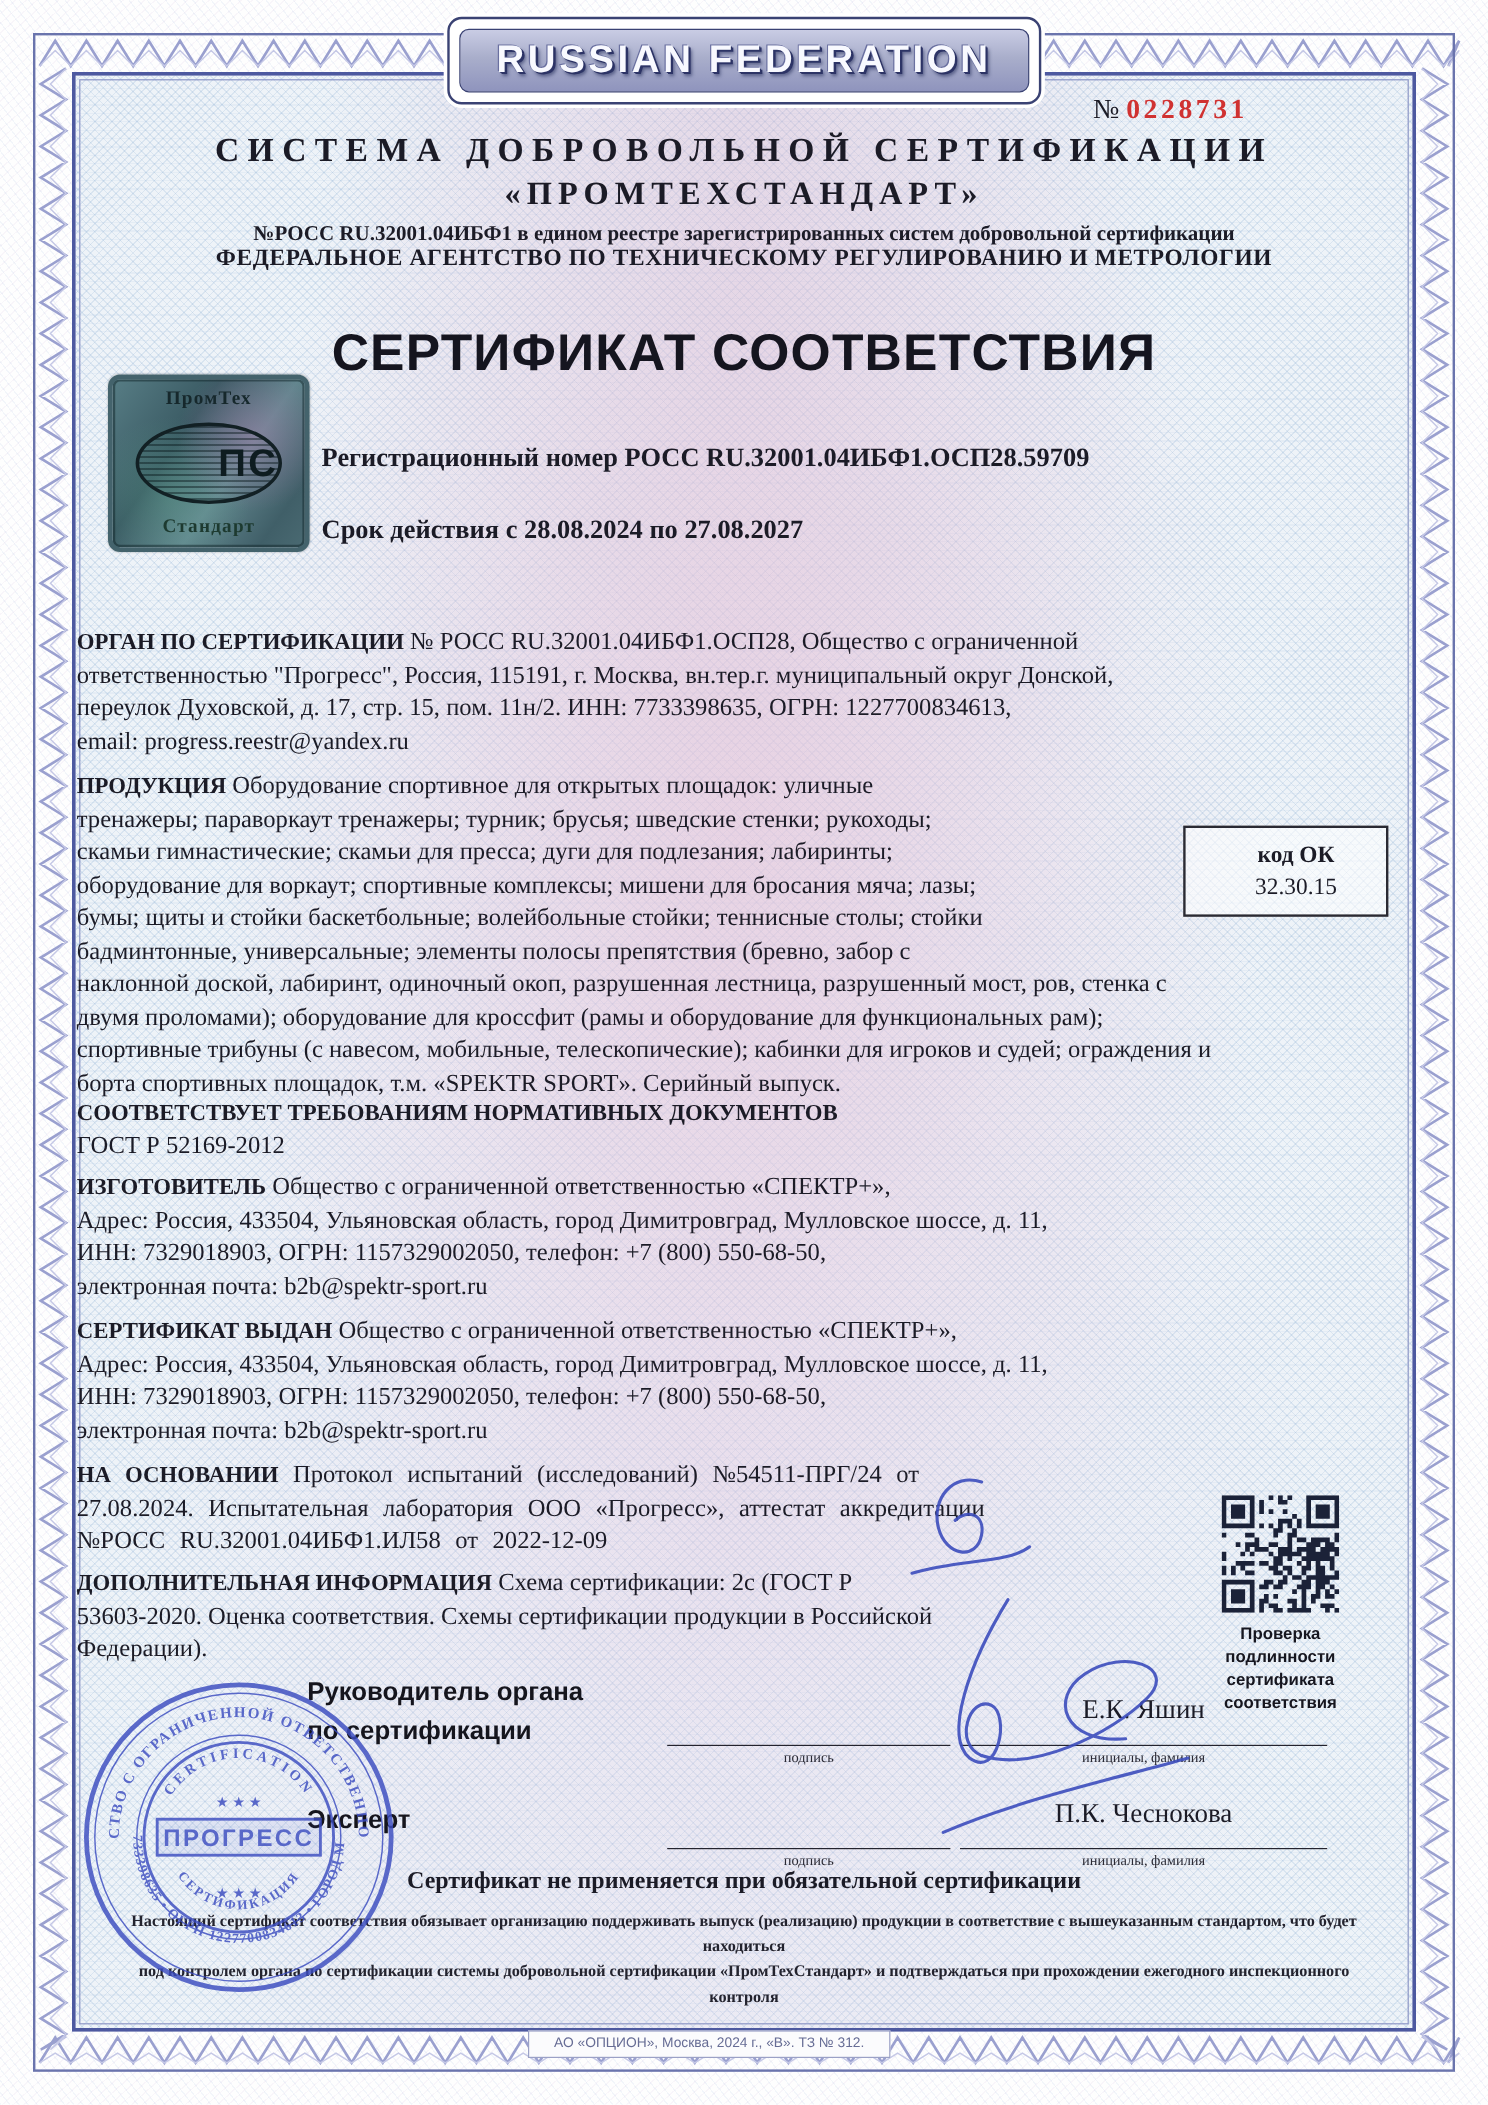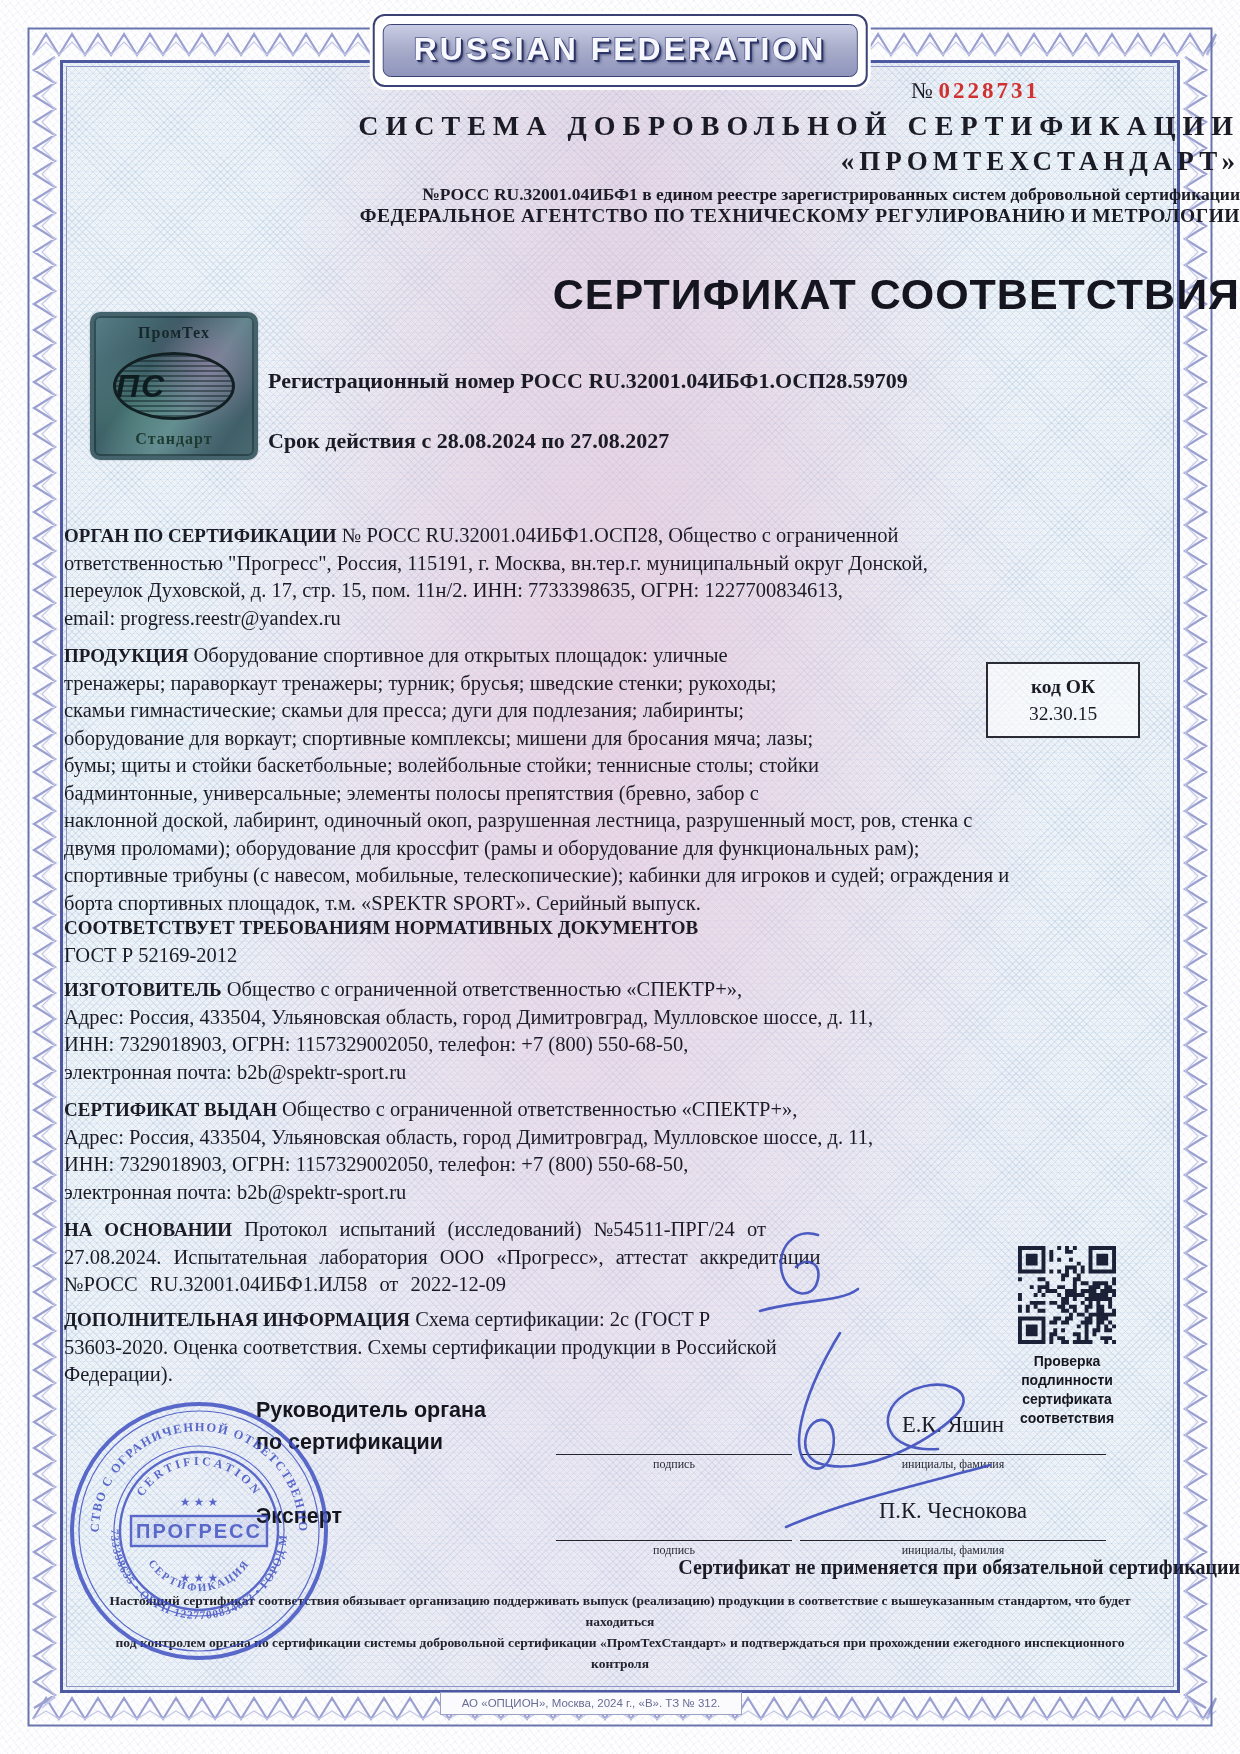--- a/index.html
+++ b/index.html
@@ -18,21 +18,21 @@
       radial-gradient(ellipse at 50% 38%, rgba(232,198,218,0.55), rgba(232,198,218,0) 55%),
       radial-gradient(ellipse at 48% 72%, rgba(224,199,226,0.35), transparent 60%),
       radial-gradient(ellipse at 50% 8%, rgba(205,165,200,0.30), transparent 45%),
       repeating-linear-gradient(45deg, rgba(110,155,200,0.16) 0 1px, transparent 1px 5px),
       repeating-linear-gradient(-45deg, rgba(110,155,200,0.16) 0 1px, transparent 1px 5px),
       repeating-linear-gradient(0deg, rgba(140,175,215,0.10) 0 1px, transparent 1px 7px),
       #eef3f8;
   }
   svg.deco{position:absolute; left:0; top:0; z-index:1; pointer-events:none;}
   .abs{position:absolute; z-index:2;}
-  .center{text-align:right; left:0; width:100%;}
+  .center{text-align:center; left:0; width:100%;}
   .pre{white-space:pre-line;}
 
   .banner-outer{
     position:absolute; top:14px; left:50%; transform:translateX(-50%); z-index:3;
     background:#fff; border:2px solid #3a4273; border-radius:12px; padding:8px;
     box-shadow:0 0 0 3px #fff, 0 1px 2px rgba(40,50,100,.4);
   }
   .banner-inner{
     background:linear-gradient(180deg,#c9cce4 0%,#a9aecb 45%,#8f94bd 100%);
     border:1.5px solid #3a4273; border-radius:8px; padding:6px 30px 8px;
@@ -60,23 +60,22 @@
       radial-gradient(circle at 30% 70%, rgba(120,220,170,0.20), transparent 45%),
       linear-gradient(125deg,#577d85 0%,#3a5a63 35%,#62868e 60%,#405f68 85%,#4a6a72 100%);
     border:4px solid #44636c; box-shadow:inset 0 0 0 2px rgba(15,35,40,.5), 0 0 2px rgba(0,0,0,.3);
     display:flex; flex-direction:column; align-items:center; justify-content:space-between;
     padding:8px 6px; box-sizing:border-box;
   }
   .holo-top,.holo-bottom{font-weight:bold; font-size:16px; color:#16282c; letter-spacing:1px;}
   .holo-bottom{color:#1d3a30;}
   .holo-oval{
     width:116px; height:62px; border:3px solid #122024; border-radius:50%;
-    display:flex; align-items:center; justify-content:flex-start;
+    display:flex; align-items:center; justify-content:flex-end;
     background:repeating-linear-gradient(0deg, rgba(10,25,28,0.45) 0 2px, transparent 2px 5px);
-    font-style:italic;
   }
   .holo-mono{font-weight:bold; font-size:32px; color:#0e1c20; letter-spacing:2px;
     font-family:"Liberation Sans","DejaVu Sans",sans-serif;}
 
   .reg-line{left:268px; top:368px; font-weight:bold; font-size:22px;}
   .valid-line{left:268px; top:428px; font-weight:bold; font-size:22px;}
 
   .sec{left:64px; width:1020px; font-size:20.5px; line-height:27.5px;}
   .sec b{font-size:19px;}
   .spread{word-spacing:7px;}
@@ -88,21 +87,21 @@
   .sec-issued{top:1096px;}
   .sec-basis{top:1216px; width:964px;}
   .sec-additional{top:1306px;}
 
   .code-box{
     border:2px solid #2a2a33; text-align:center; z-index:3;
     background:rgba(255,255,255,0.55); font-size:19.5px; line-height:27px;
     display:flex; flex-direction:column; justify-content:center;
   }
   .code-box .lbl{font-weight:bold;}
-  .box-ok{left:986px; top:662px; width:150px; height:72px;}
+  .box-ok{left:986px; top:688px; width:150px; height:72px;padding-left:17px;}
   .box-tnved{left:982px; top:744px; width:158px; height:72px;}
 
   .qr-wrap{left:1018px; top:1246px; z-index:3;}
   .qr-caption{left:998px; top:1352px; width:138px; text-align:center;
     font-family:"Liberation Sans","DejaVu Sans",sans-serif;
     font-weight:bold; font-size:14px; line-height:19px; color:#16161f;}
 
   .sig-role{left:256px; font-family:"Liberation Sans","DejaVu Sans",sans-serif;
     font-weight:bold; font-size:21.5px; line-height:32px; color:#15151d;}
   .role-1{top:1394px;}

